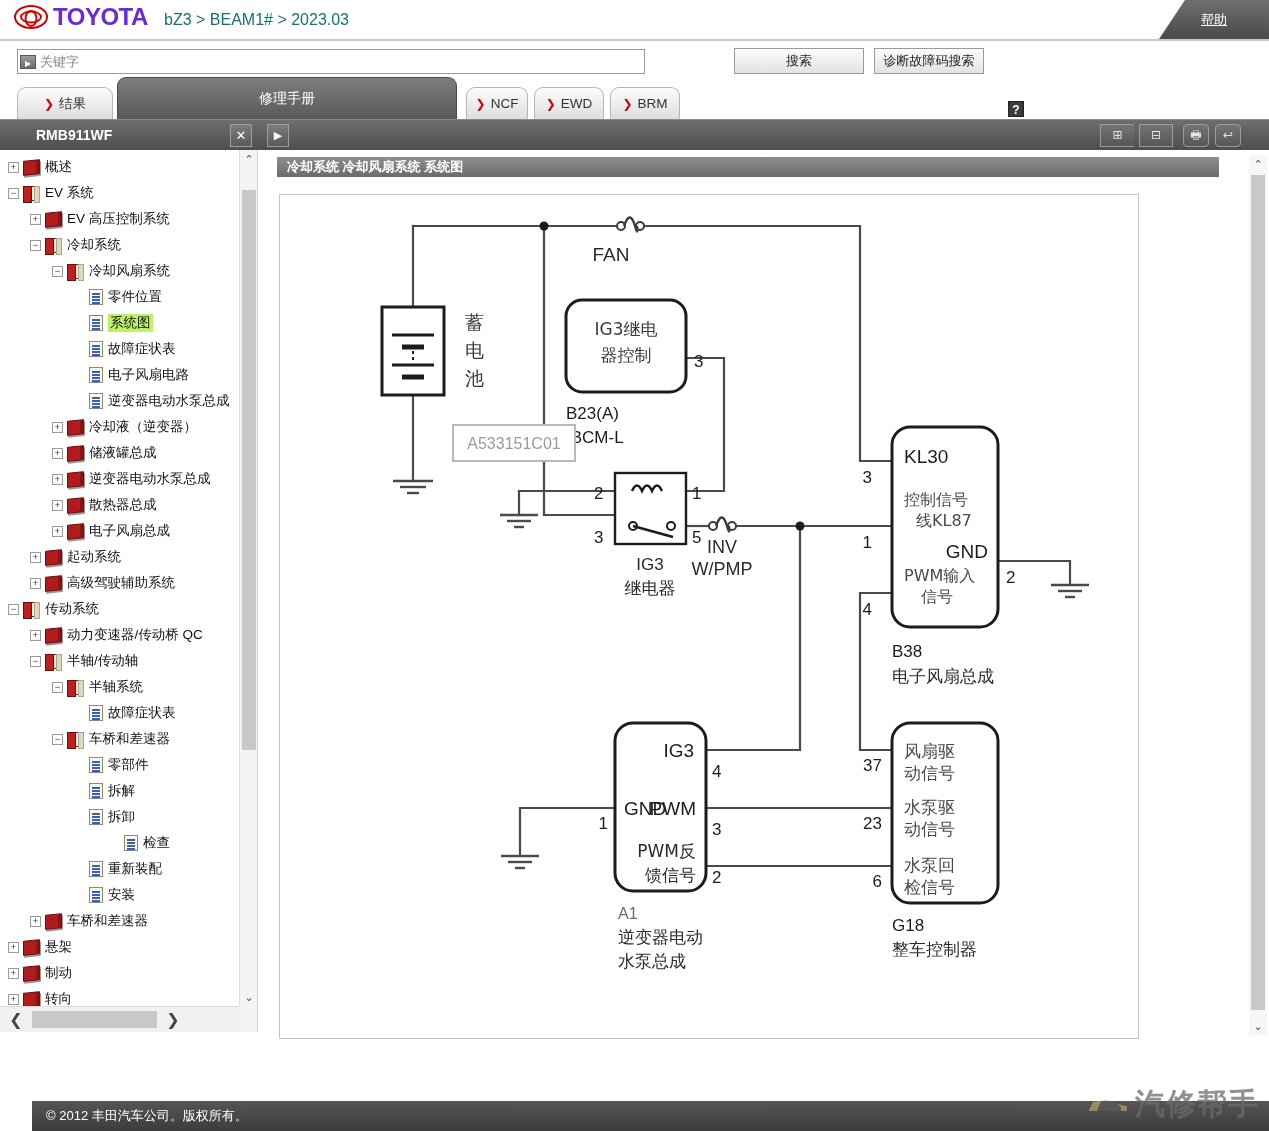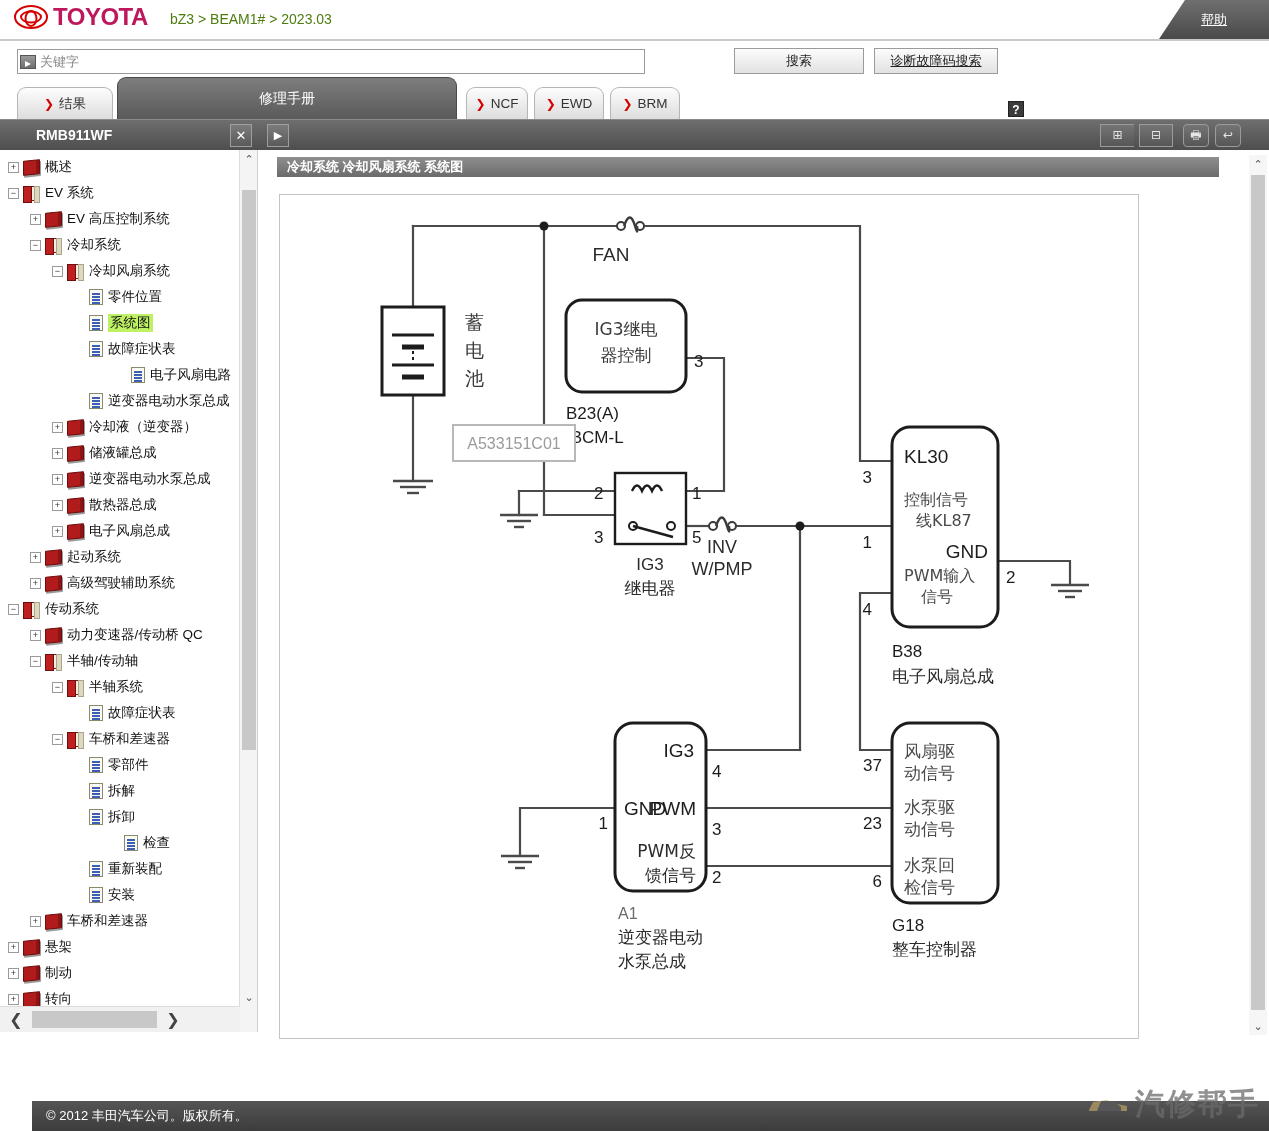--- a/index.html
+++ b/index.html
@@ -37,26 +37,26 @@
     width: 18px; height: 9px;
     border: 2px solid #d50000; border-radius: 50%;
   }
   .toyota-mark::after {
     content:""; position:absolute; left:50%; top:3px;
     transform: translateX(-50%);
     width: 9px; height: 13px;
     border: 2px solid #d50000; border-radius: 50%;
   }
   #toyota-word {
-    color:#be185d; font-weight:bold; font-size:24px;
+    color:#6d28d9; font-weight:bold; font-size:24px;
     letter-spacing:-0.5px; line-height:1;
   }
   #breadcrumb {
-    position:absolute; left:170px; top:11px;
-    font-size:14px; color:#4d7c0f;
+    position:absolute; left:164px; top:11px;
+    font-size:16px; color:#0f766e;
   }
   #help-tab {
     position:absolute; right:0; top:0;
     width: 110px; height: 39px;
     background: linear-gradient(to bottom, #6f6f6f, #4a4a4a);
     color:#fff; font-size:13px;
     display:flex; align-items:center; justify-content:center;
     clip-path: polygon(26px 0, 100% 0, 100% 100%, 0 100%);
   }
   #help-tab span { text-decoration: underline; }
@@ -89,21 +89,21 @@
   }
   #keyword-input::placeholder { color:#888; }
   .gbtn {
     position:absolute; top:7px; height:26px;
     background: linear-gradient(to bottom,#fcfcfc,#e2e2e2);
     border:1px solid #9b9b9b;
     font-family:"Liberation Sans", sans-serif; font-size:13px; color:#222;
     cursor:pointer;
   }
   #btn-search { left:734px; width:130px; }
-  #btn-dtc    { left:874px; width:124px;text-decoration:underline; }
+  #btn-dtc    { left:874px; width:110px; }
   #help-q {
     position:absolute; left:1008px; top:60px;
     width:16px; height:16px; background:#3b3b3b; color:#fff;
     font-size:12px; font-weight:bold; text-align:center; line-height:16px;
     border:1px solid #222;
   }
 
   
   #tabs { position:relative; height:36px; }
   .tab {
@@ -381,21 +381,21 @@
         <div class="node" style="padding-left: 74px;">
           <div class="toggle none"></div>
           <div class="ico page"></div>
           <span class="lbl sel">系统图</span>
         </div>
         <div class="node" style="padding-left: 74px;">
           <div class="toggle none"></div>
           <div class="ico page"></div>
           <span class="lbl">故障症状表</span>
         </div>
-        <div class="node" style="padding-left: 116px;">
+        <div class="node" style="padding-left: 74px;">
           <div class="toggle none"></div>
           <div class="ico page"></div>
           <span class="lbl">电子风扇电路</span>
         </div>
         <div class="node" style="padding-left: 74px;">
           <div class="toggle none"></div>
           <div class="ico page"></div>
           <span class="lbl">逆变器电动水泵总成</span>
         </div>
         <div class="node" style="padding-left: 52px;">

